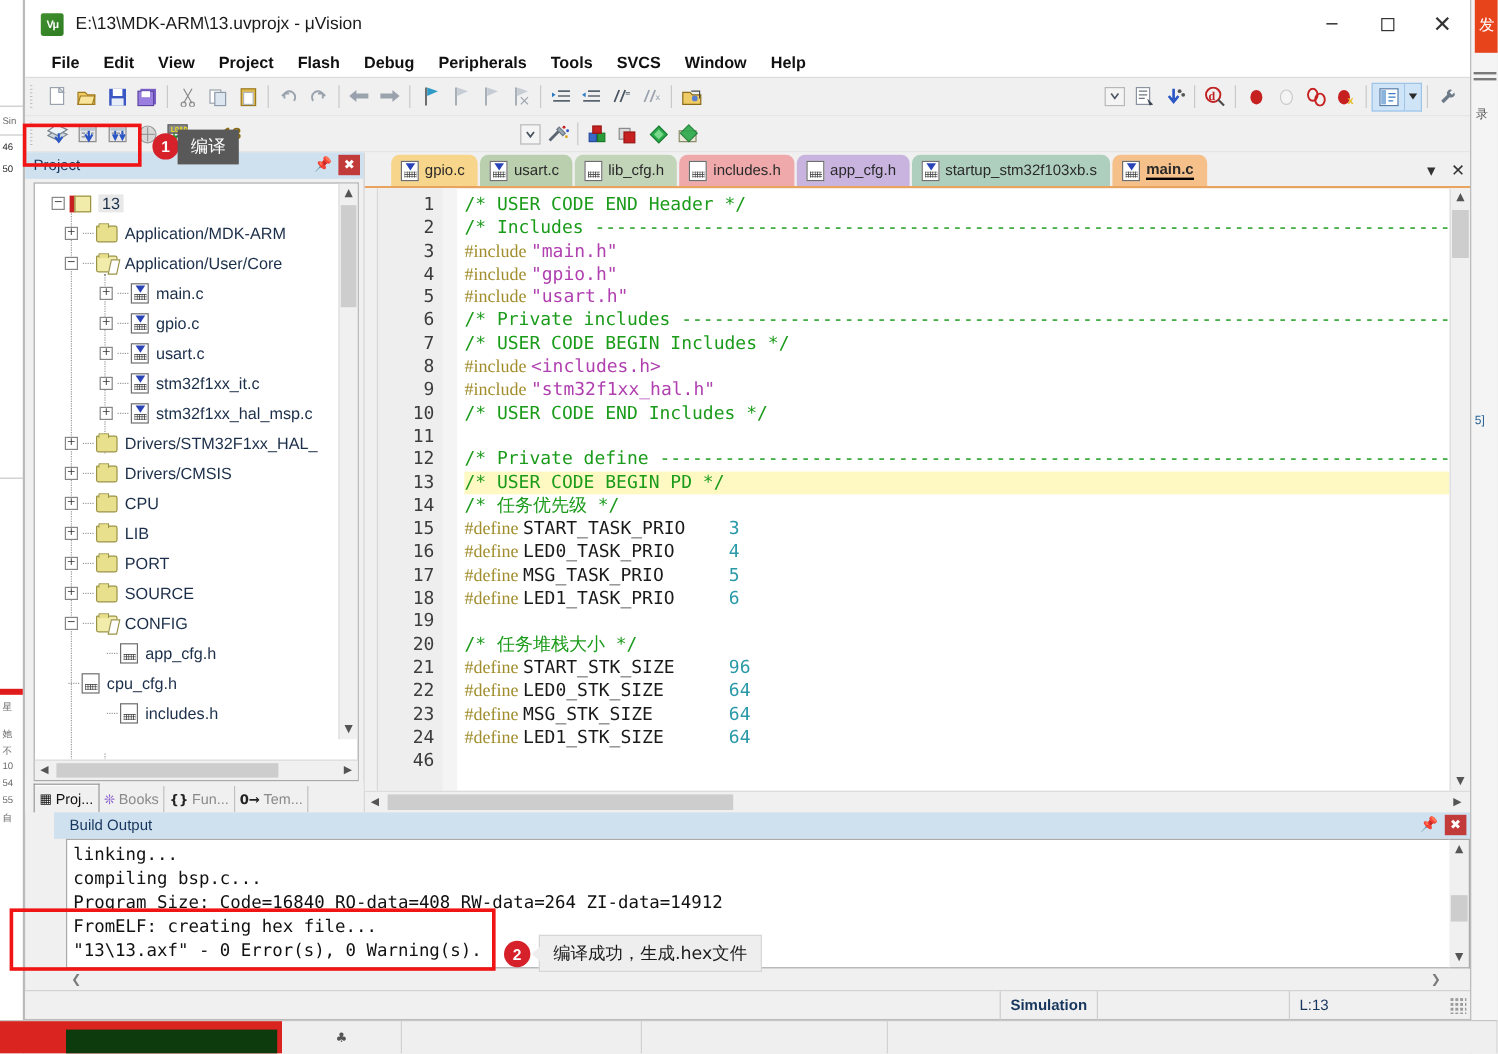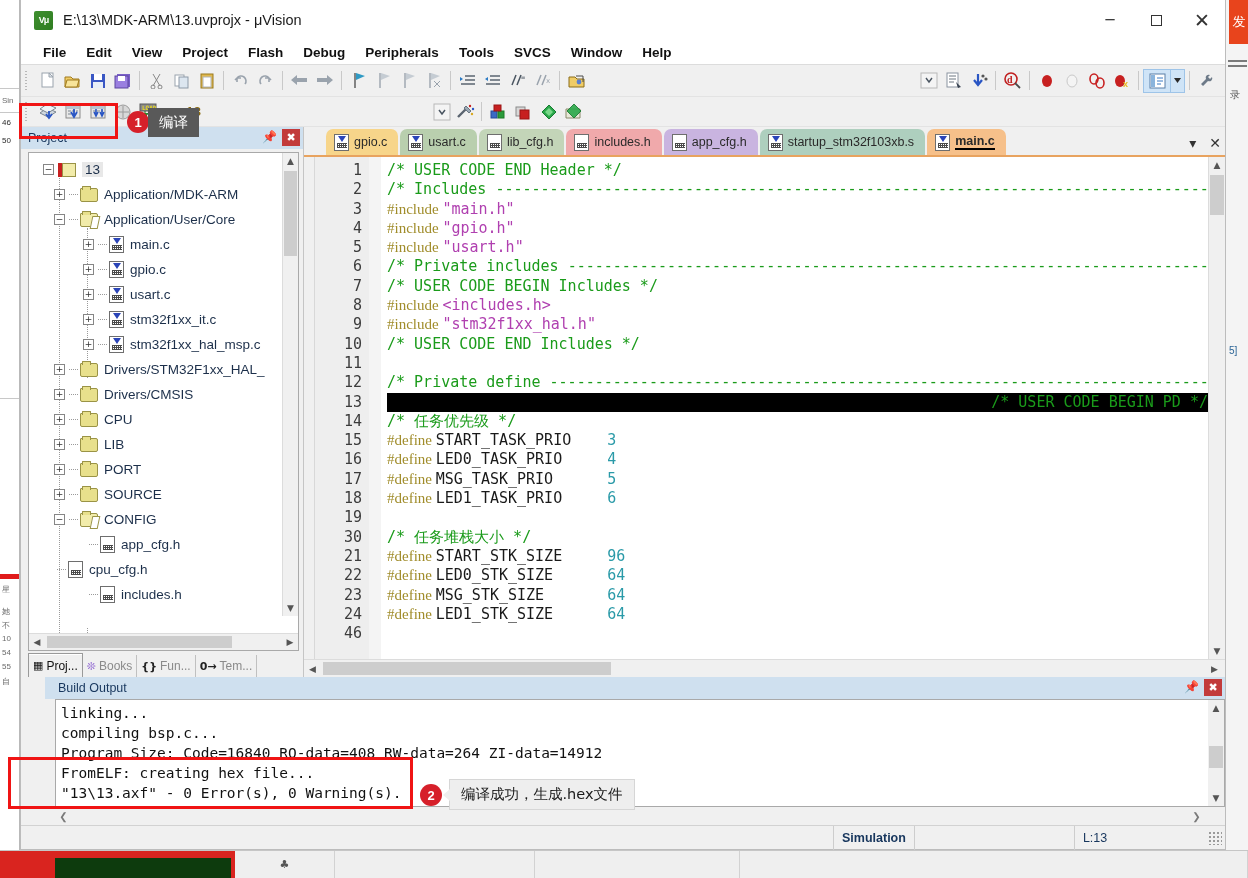--- a/index.html
+++ b/index.html
@@ -233,21 +233,21 @@
     padding:4px 7px 0 0; font-family:"DejaVu Sans Mono", monospace;
     font-size:15px; color:#3c3c3c; line-height:19.3px;
   }
   #gutter2 { width:12px; flex:0 0 12px; background:#f4f4f4; }
   #code {
     flex:1; min-width:0; padding:4px 0 0 6px; overflow:hidden;
     font-family:"DejaVu Sans Mono", monospace; font-size:15px;
     line-height:19.3px; white-space:pre; position:relative;
   }
   #code .ln { position:relative; height:19.3px; }
-  #code .ln.hl { background:#000000;text-align:right; }
+  #code .ln.hl { background:#fef9c3; }
   .cm { color:#1a9b1a; }
   .pp { color:#a08c2a;font-family:Liberation Serif, serif; }
   .str { color:#b040b0; }
   .num { color:#2a9aa8; }
   .pln { color:#1a1a1a; }
   #code-vscroll {
     width:17px; flex:0 0 17px; background:#f0f0f0; border-left:1px solid #dcdcdc;
     position:relative;
   }
   #code-vscroll .arr { height:16px; text-align:center; font-size:9px; line-height:16px; color:#555; font-family:"DejaVu Sans", sans-serif;}
@@ -914,21 +914,21 @@
             <div>10</div>
             <div>11</div>
             <div>12</div>
             <div>13</div>
             <div>14</div>
             <div>15</div>
             <div>16</div>
             <div>17</div>
             <div>18</div>
             <div>19</div>
-            <div>30</div>
+            <div>20</div>
             <div>21</div>
             <div>22</div>
             <div>23</div>
             <div>24</div>
             <div>46</div>
           </div>
         <div id="gutter2"></div>
         <div id="code"><div class="ln"><span class="cm">/* USER CODE END Header */</span></div><div class="ln"><span class="cm">/* Includes </span><span class="cm">-------------------------------------------------------------------------------------------*/</span></div><div class="ln"><span class="pp">#include </span><span class="str">"main.h"</span></div><div class="ln"><span class="pp">#include </span><span class="str">"gpio.h"</span></div><div class="ln"><span class="pp">#include </span><span class="str">"usart.h"</span></div><div class="ln"><span class="cm">/* Private includes </span><span class="cm">-----------------------------------------------------------------------------------*/</span></div><div class="ln"><span class="cm">/* USER CODE BEGIN Includes */</span></div><div class="ln"><span class="pp">#include </span><span class="str">&lt;includes.h&gt;</span></div><div class="ln"><span class="pp">#include </span><span class="str">"stm32f1xx_hal.h"</span></div><div class="ln"><span class="cm">/* USER CODE END Includes */</span></div><div class="ln"></div><div class="ln"><span class="cm">/* Private define </span><span class="cm">-------------------------------------------------------------------------------------*/</span></div><div class="ln hl"><span class="cm">/* USER CODE BEGIN PD */</span></div><div class="ln"><span class="cm">/* 任务优先级 */</span></div><div class="ln"><span class="pp">#define </span><span class="pln">START_TASK_PRIO    </span><span class="num">3</span></div><div class="ln"><span class="pp">#define </span><span class="pln">LED0_TASK_PRIO     </span><span class="num">4</span></div><div class="ln"><span class="pp">#define </span><span class="pln">MSG_TASK_PRIO      </span><span class="num">5</span></div><div class="ln"><span class="pp">#define </span><span class="pln">LED1_TASK_PRIO     </span><span class="num">6</span></div><div class="ln"></div><div class="ln"><span class="cm">/* 任务堆栈大小 */</span></div><div class="ln"><span class="pp">#define </span><span class="pln">START_STK_SIZE     </span><span class="num">96</span></div><div class="ln"><span class="pp">#define </span><span class="pln">LED0_STK_SIZE      </span><span class="num">64</span></div><div class="ln"><span class="pp">#define </span><span class="pln">MSG_STK_SIZE       </span><span class="num">64</span></div><div class="ln"><span class="pp">#define </span><span class="pln">LED1_STK_SIZE      </span><span class="num">64</span></div><div class="ln"></div></div>
         <div id="code-vscroll">
           <div class="arr">▲</div>

